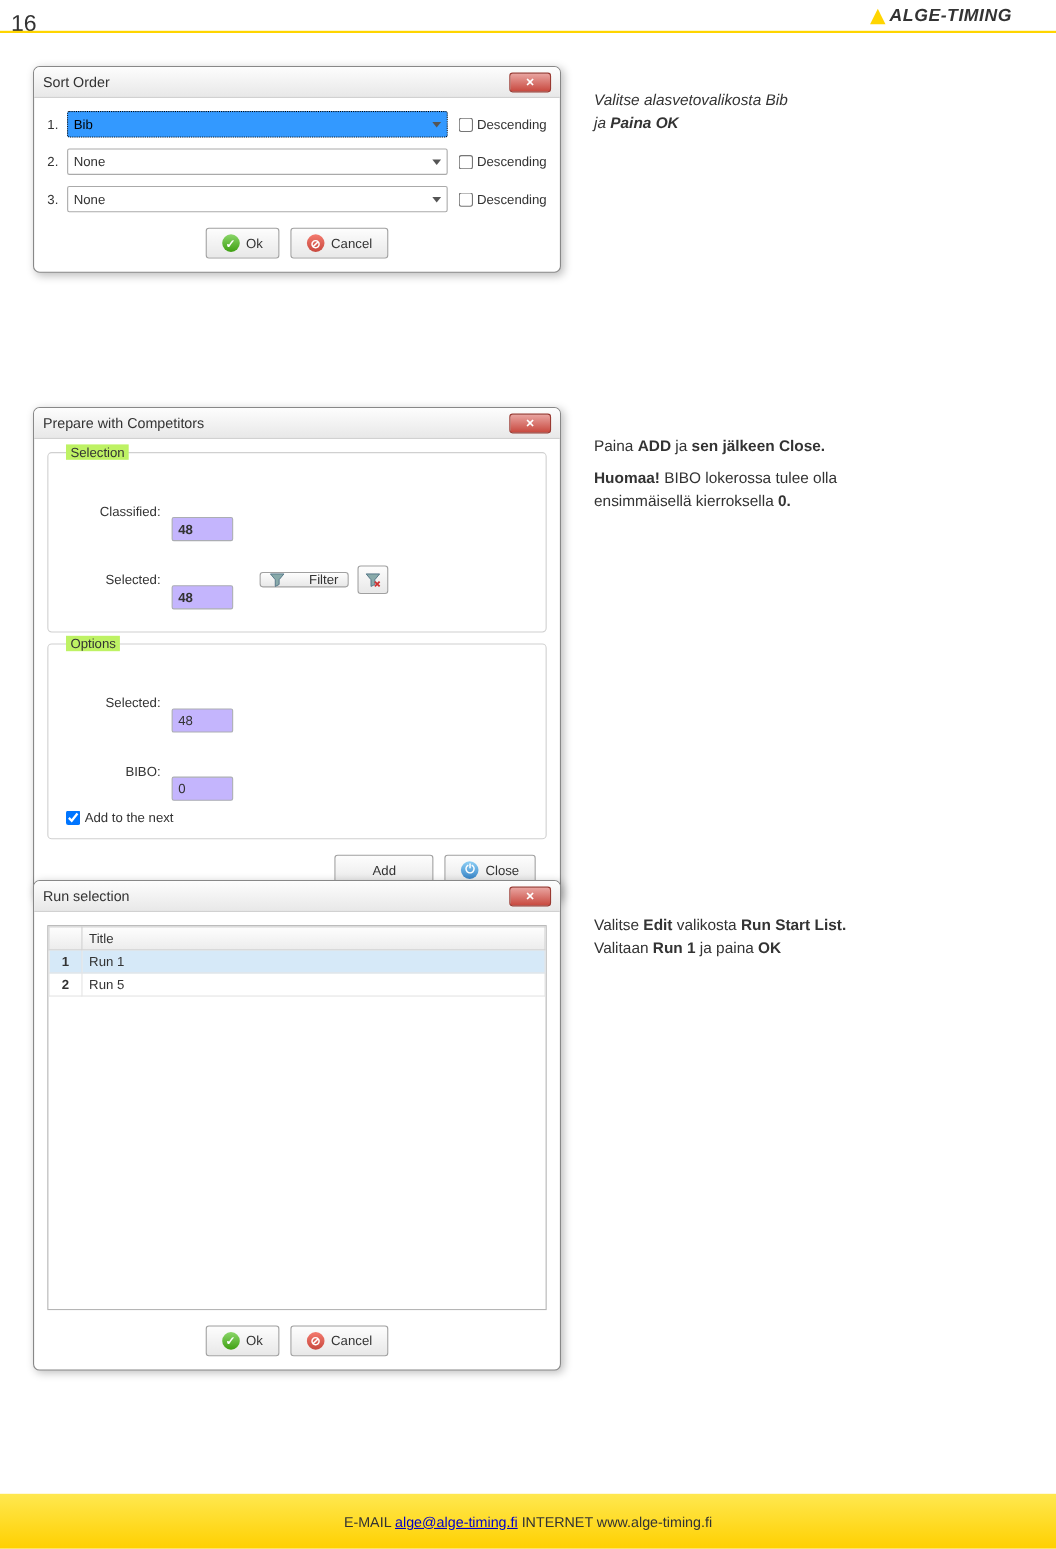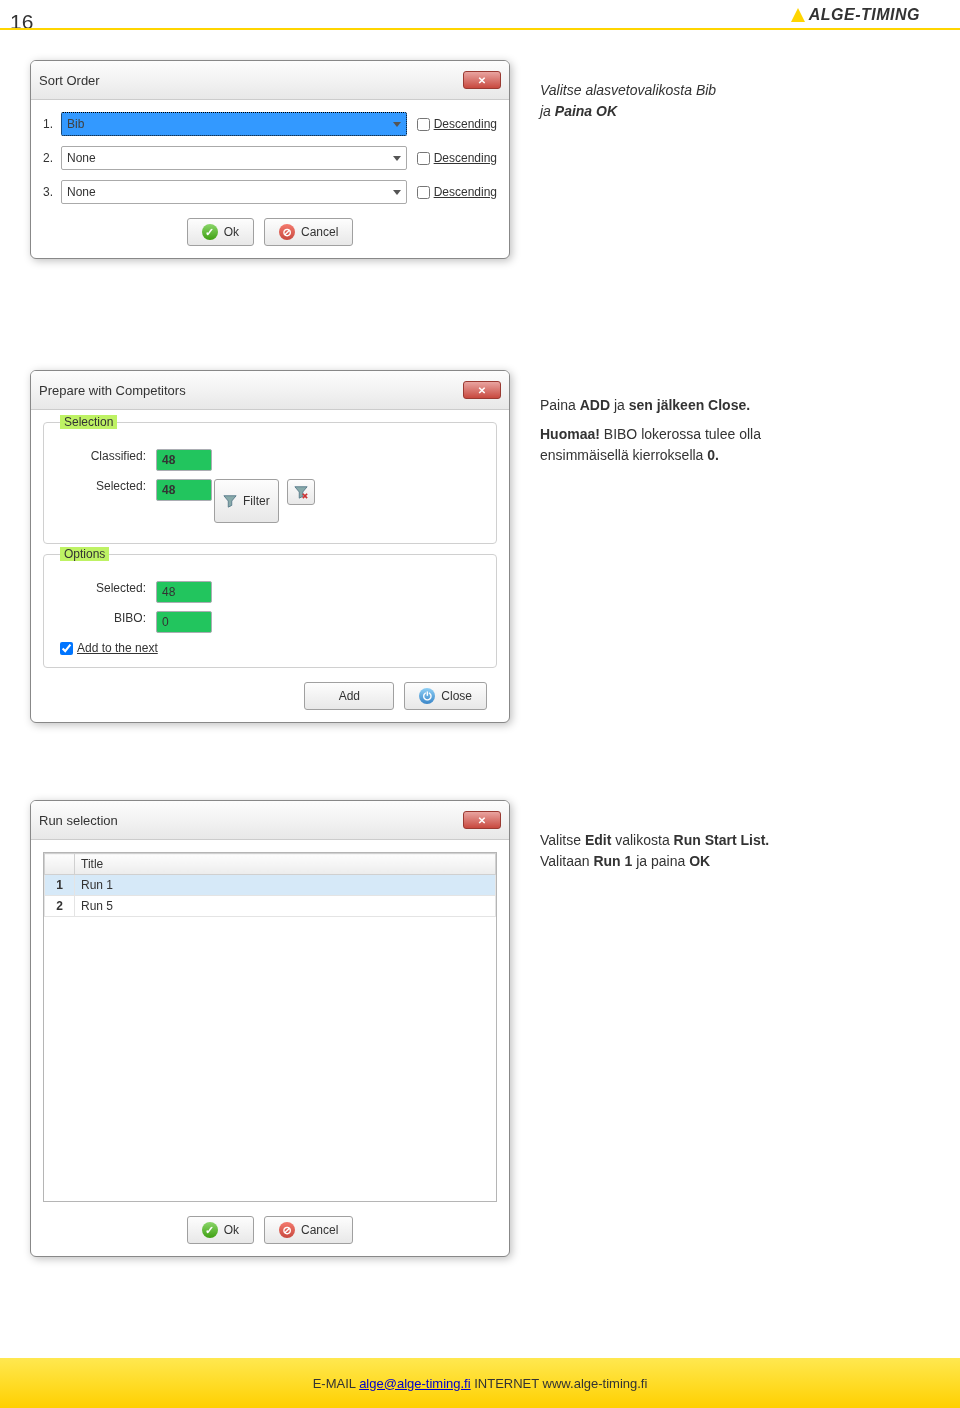--- a/index.html
+++ b/index.html
@@ -5,46 +5,46 @@
   * { margin: 0; padding: 0; box-sizing: border-box; font-family: "Segoe UI", Tahoma, sans-serif; }
   body { width: 960px; height: 1408px; background: #fff; position: relative; font-size: 12px; color: #333; }
   .page-num { position: absolute; top: 10px; left: 10px; font-size: 21px; font-family: Liberation Sans, sans-serif; }
   .header-logo { position: absolute; top: 6px; right: 40px; display: flex; align-items: center; gap: 4px; }
   .logo-triangle { width: 0; height: 0; border-left: 7px solid transparent; border-right: 7px solid transparent; border-bottom: 14px solid #ffd500; display: inline-block; }
   .logo-text { font-weight: bold; font-style: italic; font-size: 16px; letter-spacing: 0.5px; }
   .header-line { position: absolute; top: 28px; left: 0; right: 0; height: 2px; background: #ffd500; }
 
   
   .dialog { position: absolute; background: #fff; border: 1px solid #888; border-radius: 6px; box-shadow: 2px 2px 8px rgba(0,0,0,0.25); overflow: hidden; }
-  .dialog-title { background: linear-gradient(#fdfdfd, #e8e8e8); border-bottom: 1px solid #ccc; padding: 4px 8px; display: flex; justify-content: space-between; align-items: center; font-size: 13px; height: 39px; }
+  .dialog-title { background: linear-gradient(#fdfdfd, #e8e8e8); border-bottom: 1px solid #ccc; padding: 4px 8px; display: flex; justify-content: space-between; align-items: center; font-size: 13px; height: 28px; }
   .close-btn { width: 38px; height: 18px; background: linear-gradient(#e9a4a0, #c8493f); border: 1px solid #9a3a32; border-radius: 3px; display: flex; align-items: center; justify-content: center; color: #fff; font-size: 10px; font-weight: bold; }
   .dialog-body { padding: 12px; }
 
   .sort-row { display: flex; align-items: center; margin-bottom: 10px; }
   .sort-row .num { width: 18px; }
   .combo { flex: 1; height: 24px; border: 1px solid #aaa; border-radius: 2px; background: #fff; display: flex; align-items: center; justify-content: space-between; padding: 0 5px; margin-right: 10px; }
-  .combo.selected { background: #3399ff; color: #404040; border: 1px dotted #000; }
+  .combo.selected { background: #3399ff; color: #000000; border: 1px dotted #000; }
   .combo .arrow { width: 0; height: 0; border-left: 4px solid transparent; border-right: 4px solid transparent; border-top: 5px solid #555; background: none; }
-  .cbx { display: flex; align-items: center; gap: 4px; font-size: 12px; text-decoration: underline; }
+  .cbx { display: flex; align-items: center; gap: 4px; font-size: 12px; }
   .cbx input { width: 13px; height: 13px; }
 
   .btn-row { display: flex; justify-content: center; gap: 10px; margin-top: 14px; }
   .btn { height: 28px; padding: 0 14px; border: 1px solid #a0a0a0; border-radius: 3px; background: linear-gradient(#fdfdfd, #e8e8e8); display: flex; align-items: center; gap: 6px; font-size: 12px; }
   .btn .ic { width: 16px; height: 16px; border-radius: 50%; display: flex; align-items: center; justify-content: center; color: #fff; font-size: 11px; font-weight: bold; }
   .ic-ok { background: linear-gradient(#8bd66a, #3fa012); }
   .ic-cancel { background: linear-gradient(#f47a6e, #c8493f); }
   .ic-close { background: linear-gradient(#8ecff5, #3a86c8); }
 
   
   .fieldset { border: 1px solid #d0d0d0; border-radius: 4px; padding: 12px; margin-bottom: 10px; }
   .fieldset-label { position: relative; top: -20px; left: 4px; background: #bef264; padding: 0 4px; display: inline-block; margin-bottom: -14px; }
-  .form-row { display: flex; align-items: flex-start; margin-bottom: 8px; }
+  .form-row { display: flex; align-items: center; margin-bottom: 8px; }
   .form-row .lbl { width: 90px; text-align: right; margin-right: 10px; }
-  .form-input { width: 56px; height: 22px; border: 1px solid #abadb3; border-radius: 2px; padding: 0 5px; background: #22c55e; display: flex; align-items: center; }
-  .filter-btn { height: 44px; padding: 0 8px; border: 1px solid #a0a0a0; border-radius: 3px; background: linear-gradient(#fdfdfd, #e8e8e8); display: flex; align-items: center; gap: 6px; margin-left: 2px; }
+  .form-input { width: 56px; height: 22px; border: 1px solid #abadb3; border-radius: 2px; padding: 0 5px; background: #c4b5fd; display: flex; align-items: center; margin-top: 32px; }
+  .filter-btn { height: 14px; padding: 0 8px; border: 1px solid #a0a0a0; border-radius: 3px; background: linear-gradient(#fdfdfd, #e8e8e8); display: flex; align-items: center; gap: 22px; margin-left: 24px; }
   .funnel { width: 14px; height: 14px; display: inline-block; }
   .funnel svg { width: 100%; height: 100%; }
   .icon-btn { width: 28px; height: 26px; border: 1px solid #a0a0a0; border-radius: 3px; background: linear-gradient(#fdfdfd, #e8e8e8); display: flex; align-items: center; justify-content: center; margin-left: 8px; }
 
   
   .instr { position: absolute; font-family: Verdana, sans-serif; font-size: 14px; line-height: 1.5; }
 
   
   .table { width: 100%; border-collapse: collapse; }
   .table th { background: linear-gradient(#fdfdfd, #ececec); border: 1px solid #d0d0d0; font-weight: normal; text-align: left; padding: 3px 6px; font-size: 12px; }

